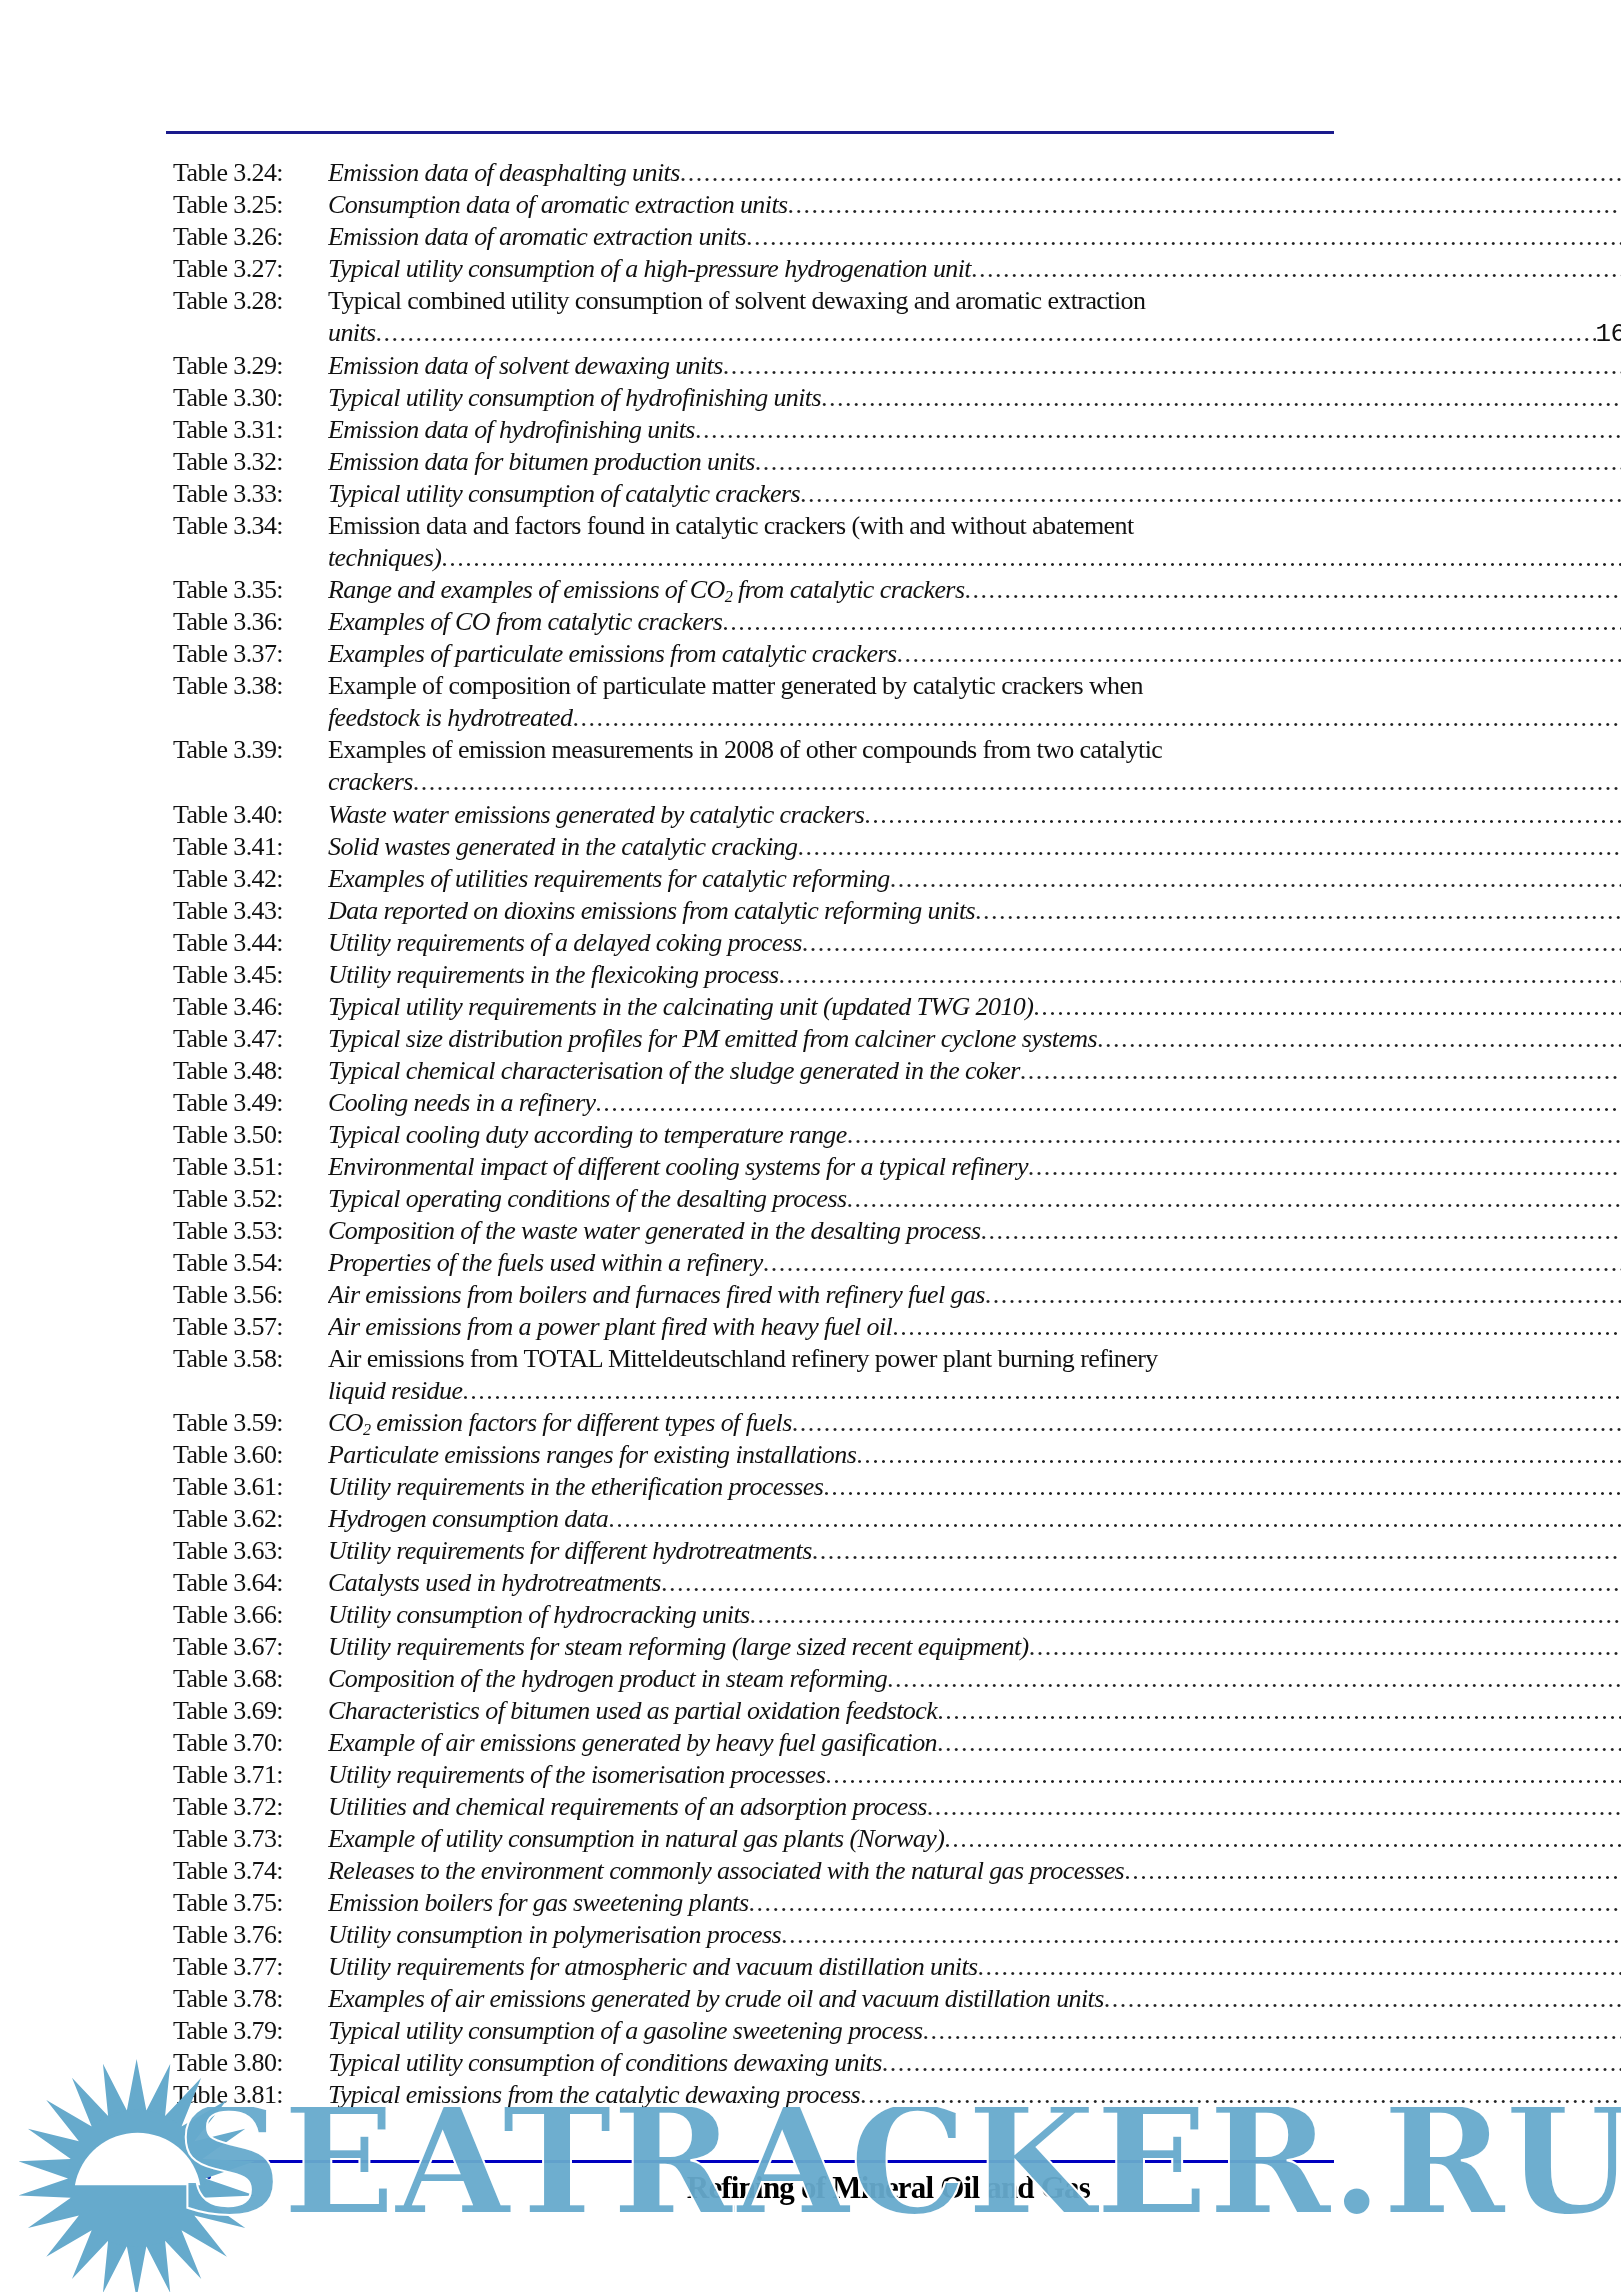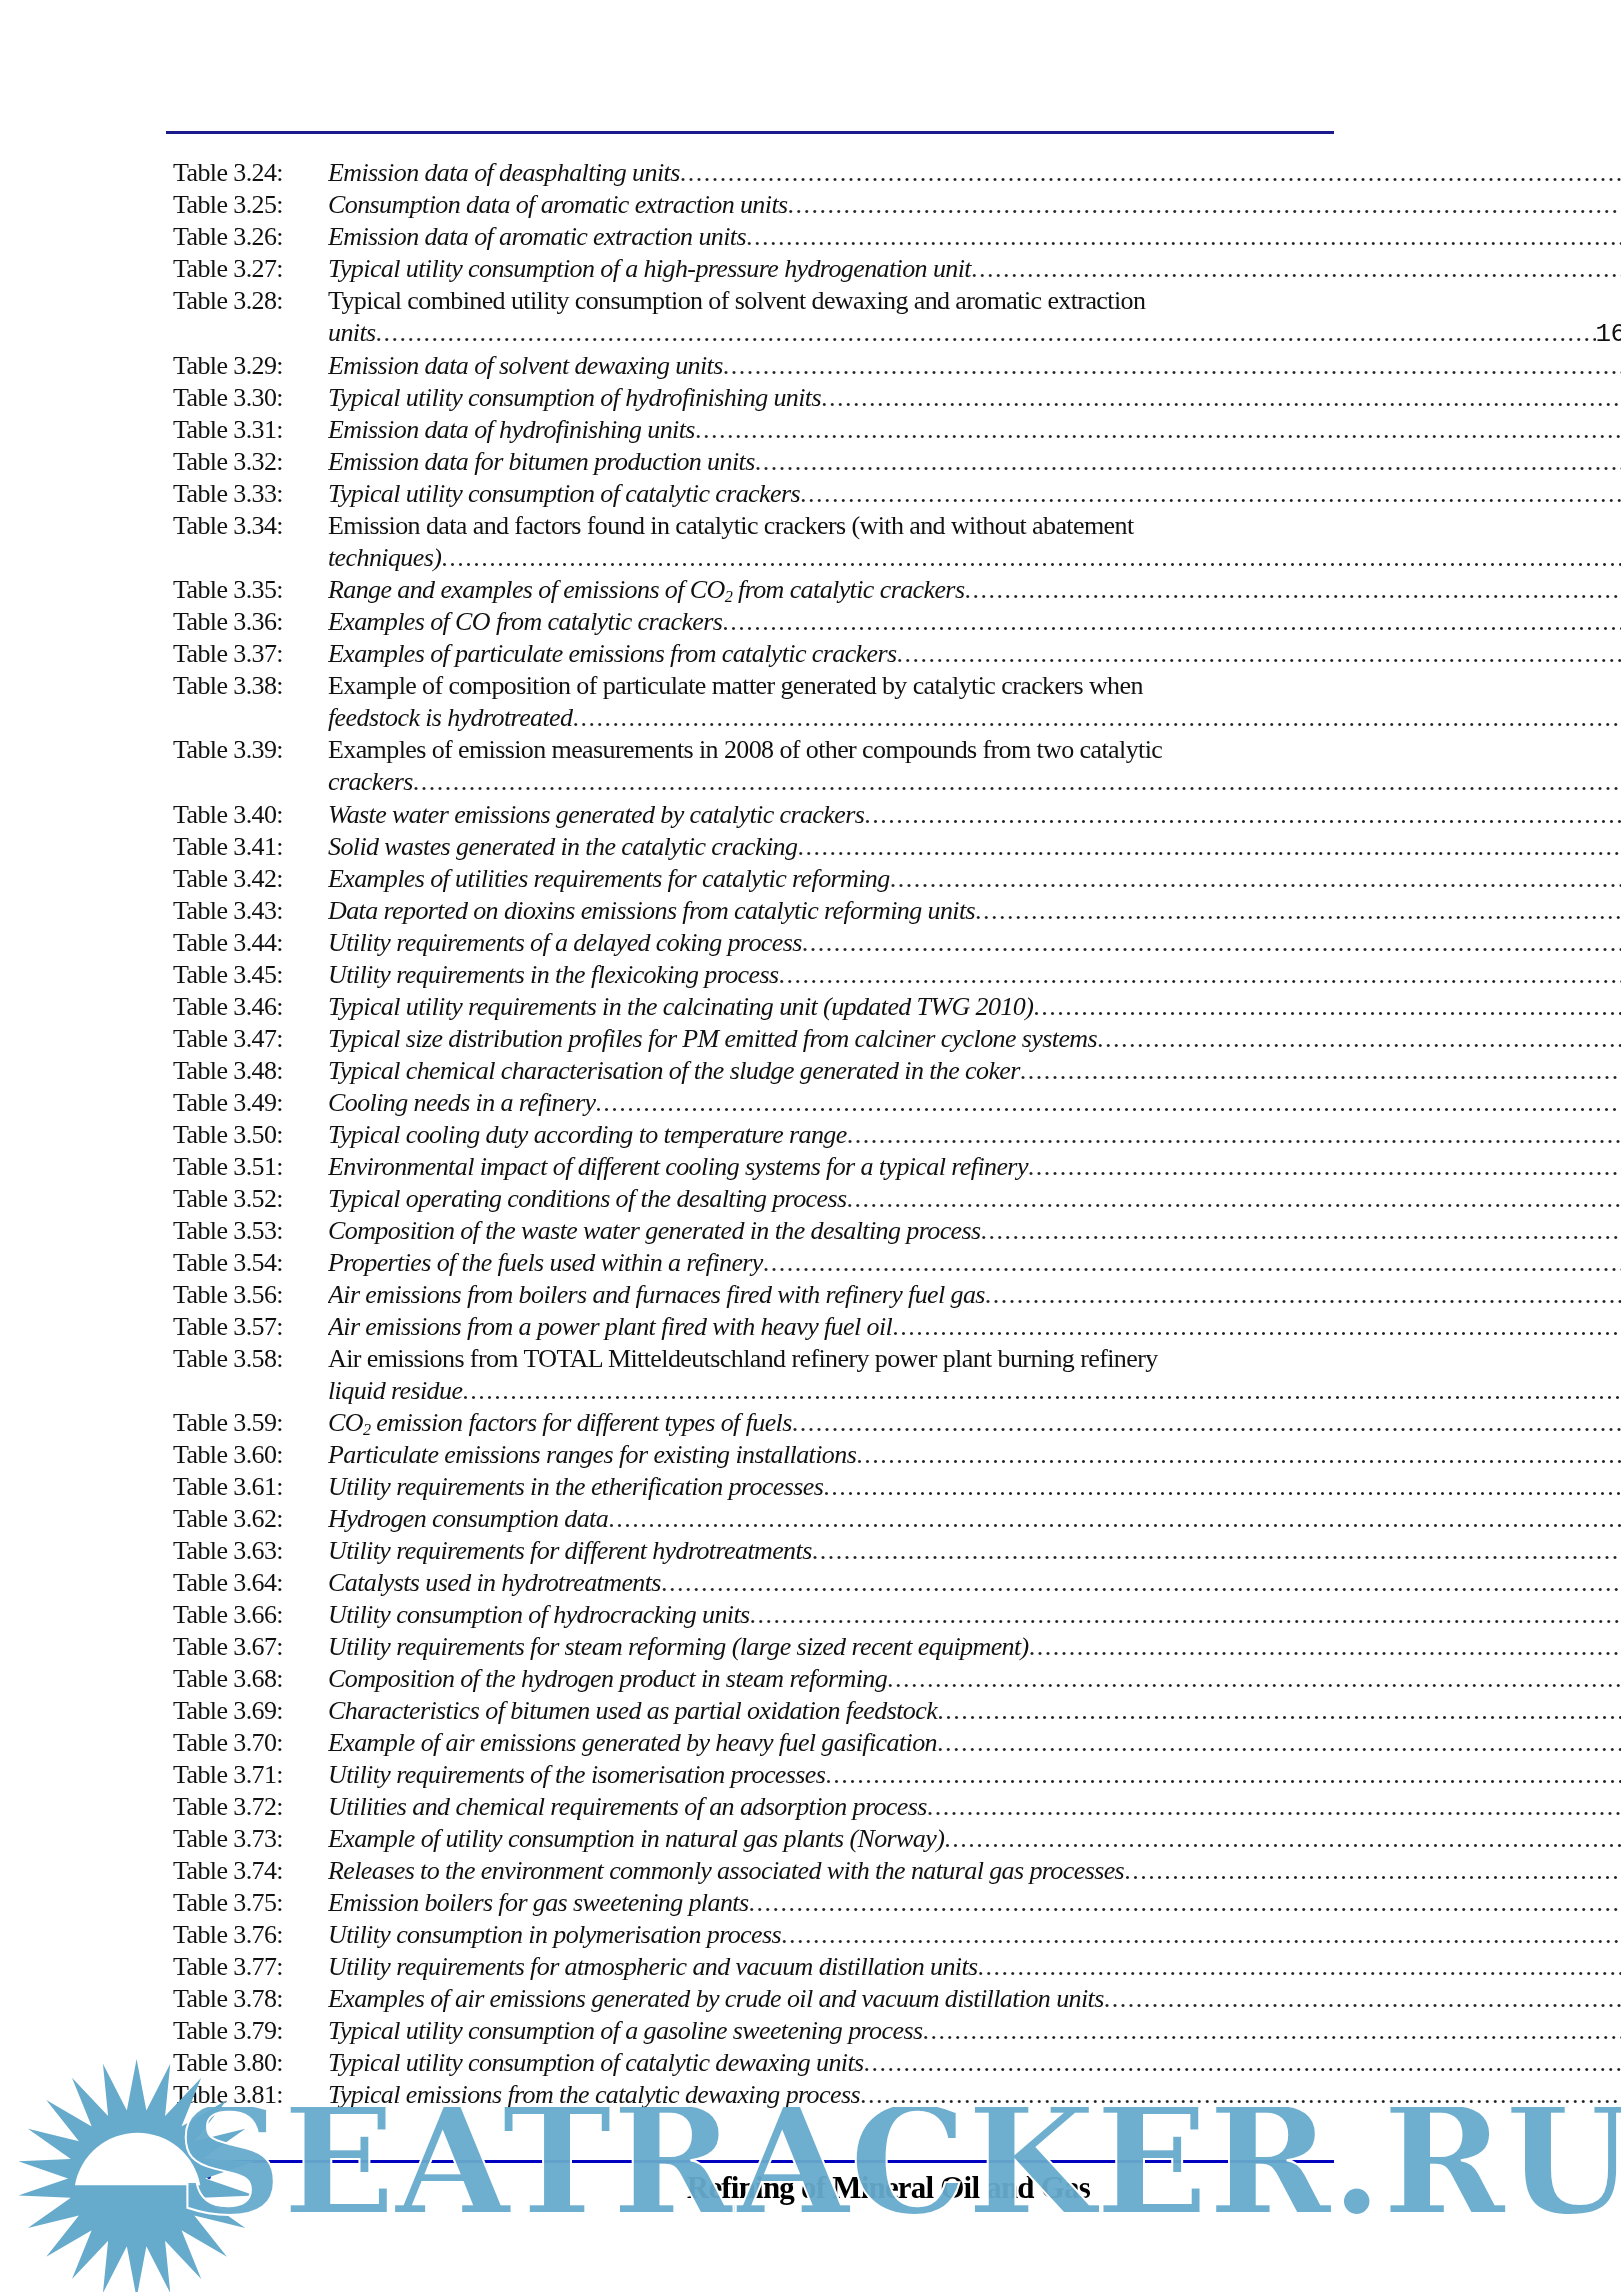--- a/index.html
+++ b/index.html
@@ -556,21 +556,21 @@
           <div class="last-line">
             <span class="txt">Typical utility consumption of a gasoline sweetening process </span>
             <span class="dots"></span>
           </div>
         </div>
       </div>
       <div class="entry">
         <span class="label">Table 3.80:</span>
         <div class="body">
           <div class="last-line">
-            <span class="txt">Typical utility consumption of catalytic dewaxing units</span>
+            <span class="txt">Typical utility consumption of conditions dewaxing units</span>
             <span class="dots"></span>
           </div>
         </div>
       </div>
       <div class="entry">
         <span class="label">Table 3.81:</span>
         <div class="body">
           <div class="last-line">
             <span class="txt">Typical emissions from the catalytic dewaxing process</span>
             <span class="dots"></span>

